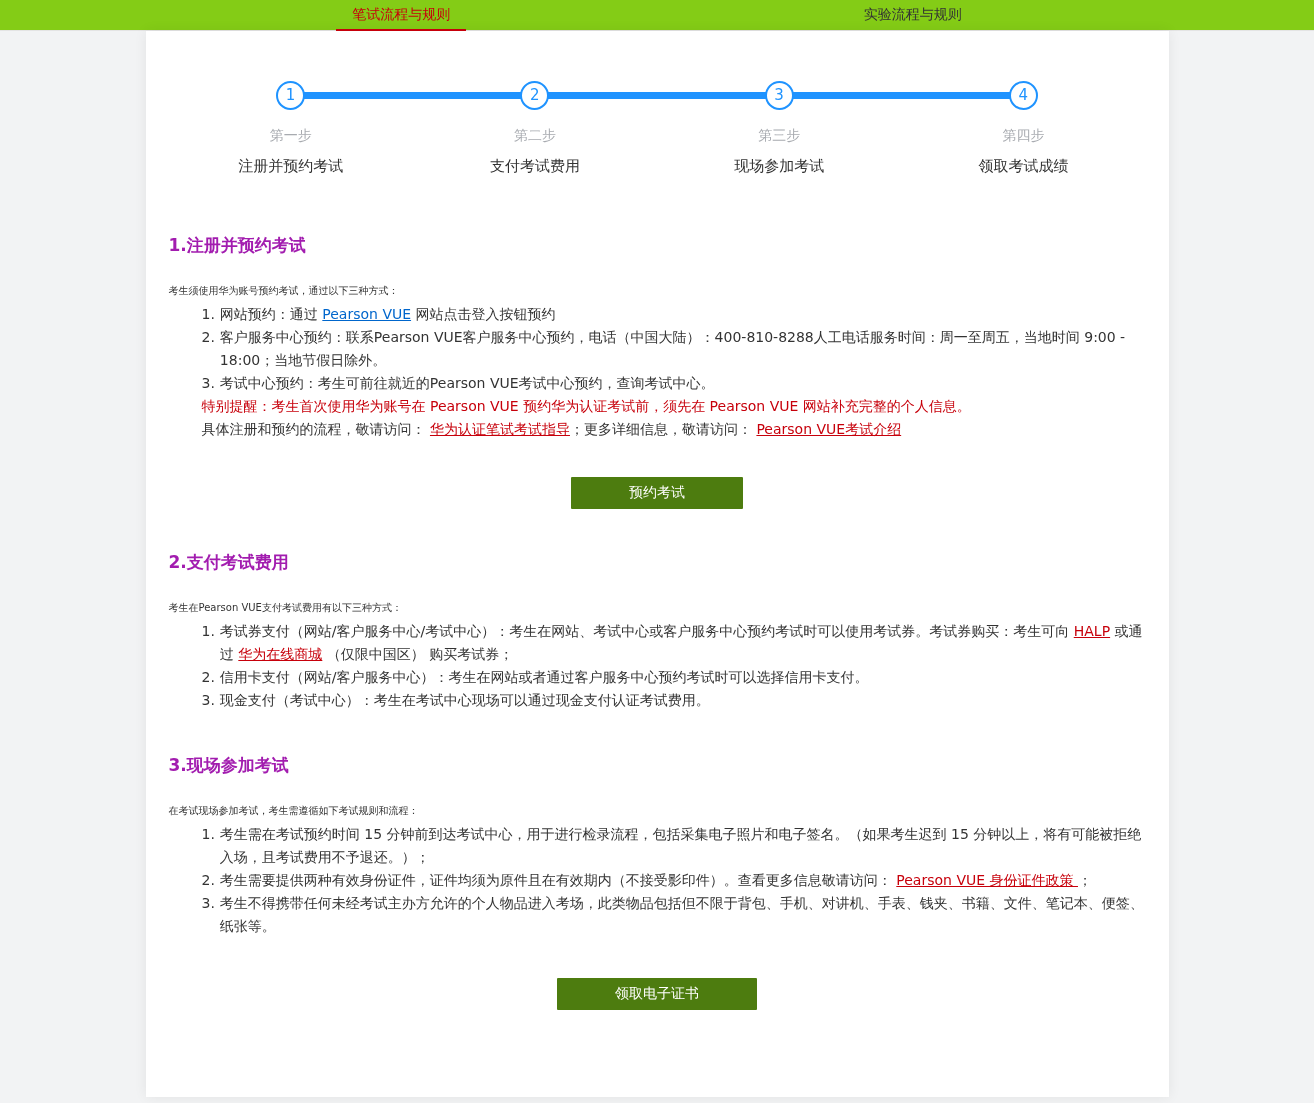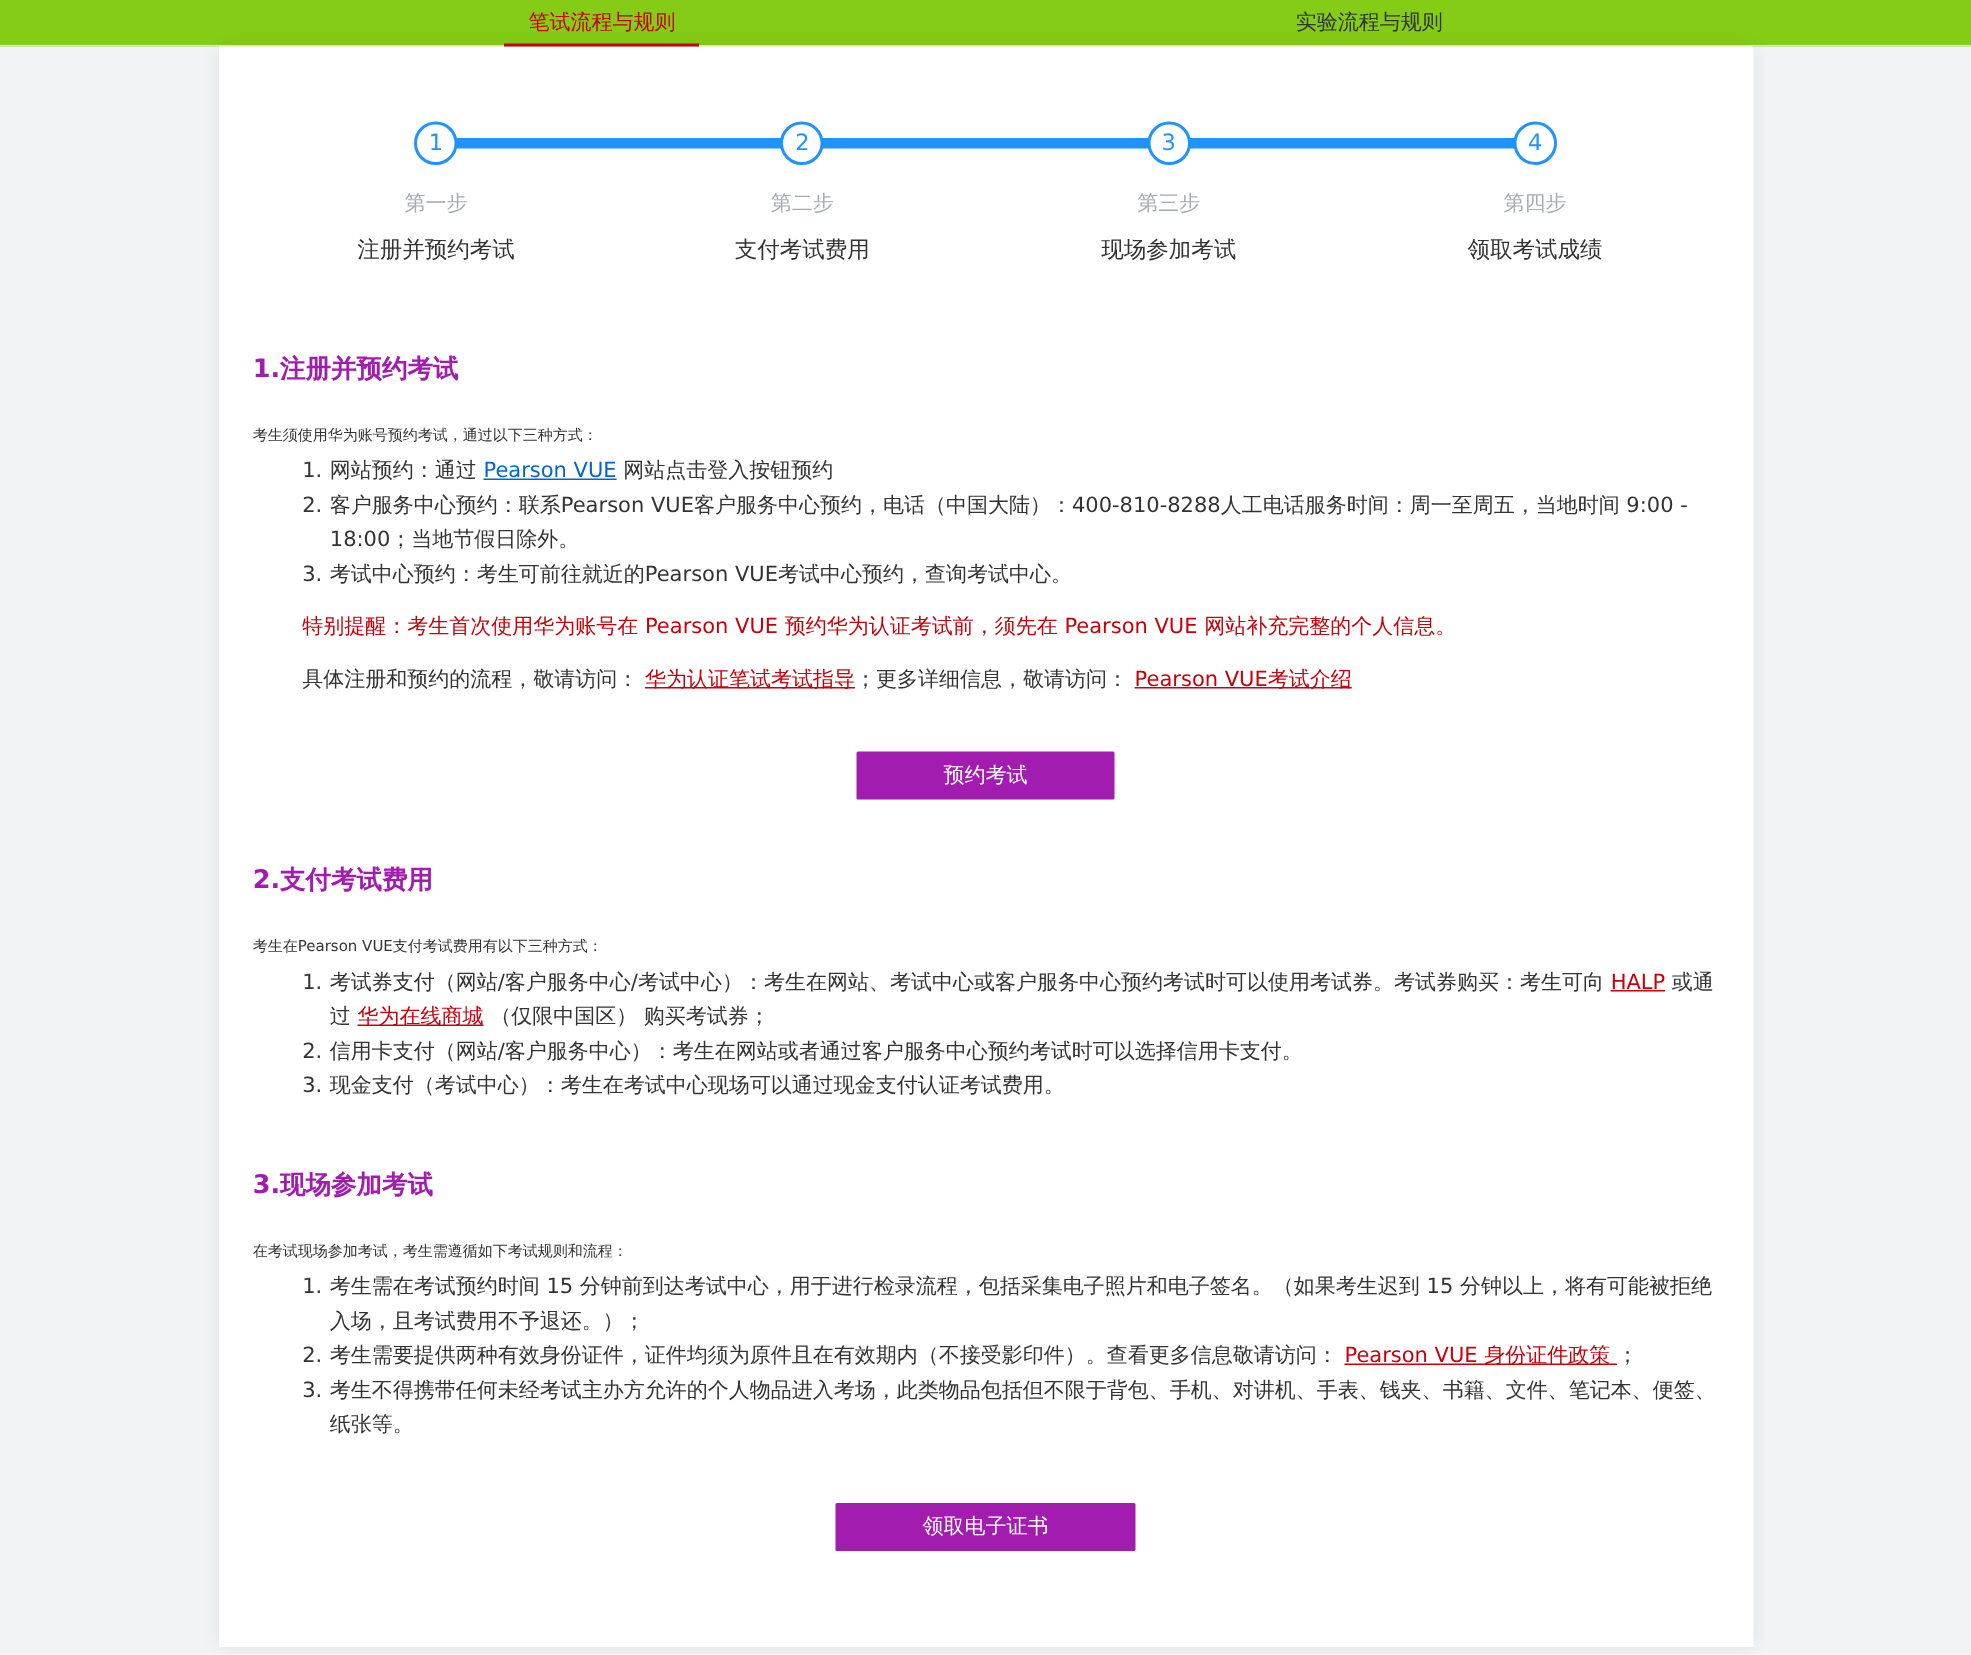--- a/index.html
+++ b/index.html
@@ -56,30 +56,30 @@
   .section-title {
     font-size: 17px; font-weight: bold; color: #a21caf;
     margin: 42px 0 0;
   }
   .section-title.first { margin-top: 58px; }
   .intro { margin: 22px 0 0; font-size: 10px; line-height: 23px; color: #333; }
   .olist { margin-top: 1px; }
   .li { display: flex; padding-left: 33px; font-size: 14px; line-height: 23px; color: #333; }
   .li .num { flex: none; margin-right: 5px; }
   .li .seg { flex: 1; }
-  .extra { padding-left: 33px; font-size: 14px; line-height: 23px; color: #333; margin-top: 12px; }
+  .extra { padding-left: 33px; font-size: 14px; line-height: 23px; color: #333; }
   .red { color: #c7000b; }
   a.lnk { text-decoration: underline; cursor: pointer; }
   a.lnk.blue { color: #0066cc; }
   a.lnk.red { color: #c7000b; }
   
   .primary-btn {
     display: block; margin: 36px auto 10px;
     height: 32px; border: none; border-radius: 1px;
-    background: #a21caf; color: #fff; font-size: 14px;
+    background: #4d7c0f; color: #fff; font-size: 14px;
     font-family: inherit; cursor: pointer;
   }
   .btn-book { width: 172px; }
   .btn-cert { width: 200px; margin-top: 40px; }
 </style>
 </head>
 <body>
 
 <div class="tabbar">
   <div class="tabbar-inner">

